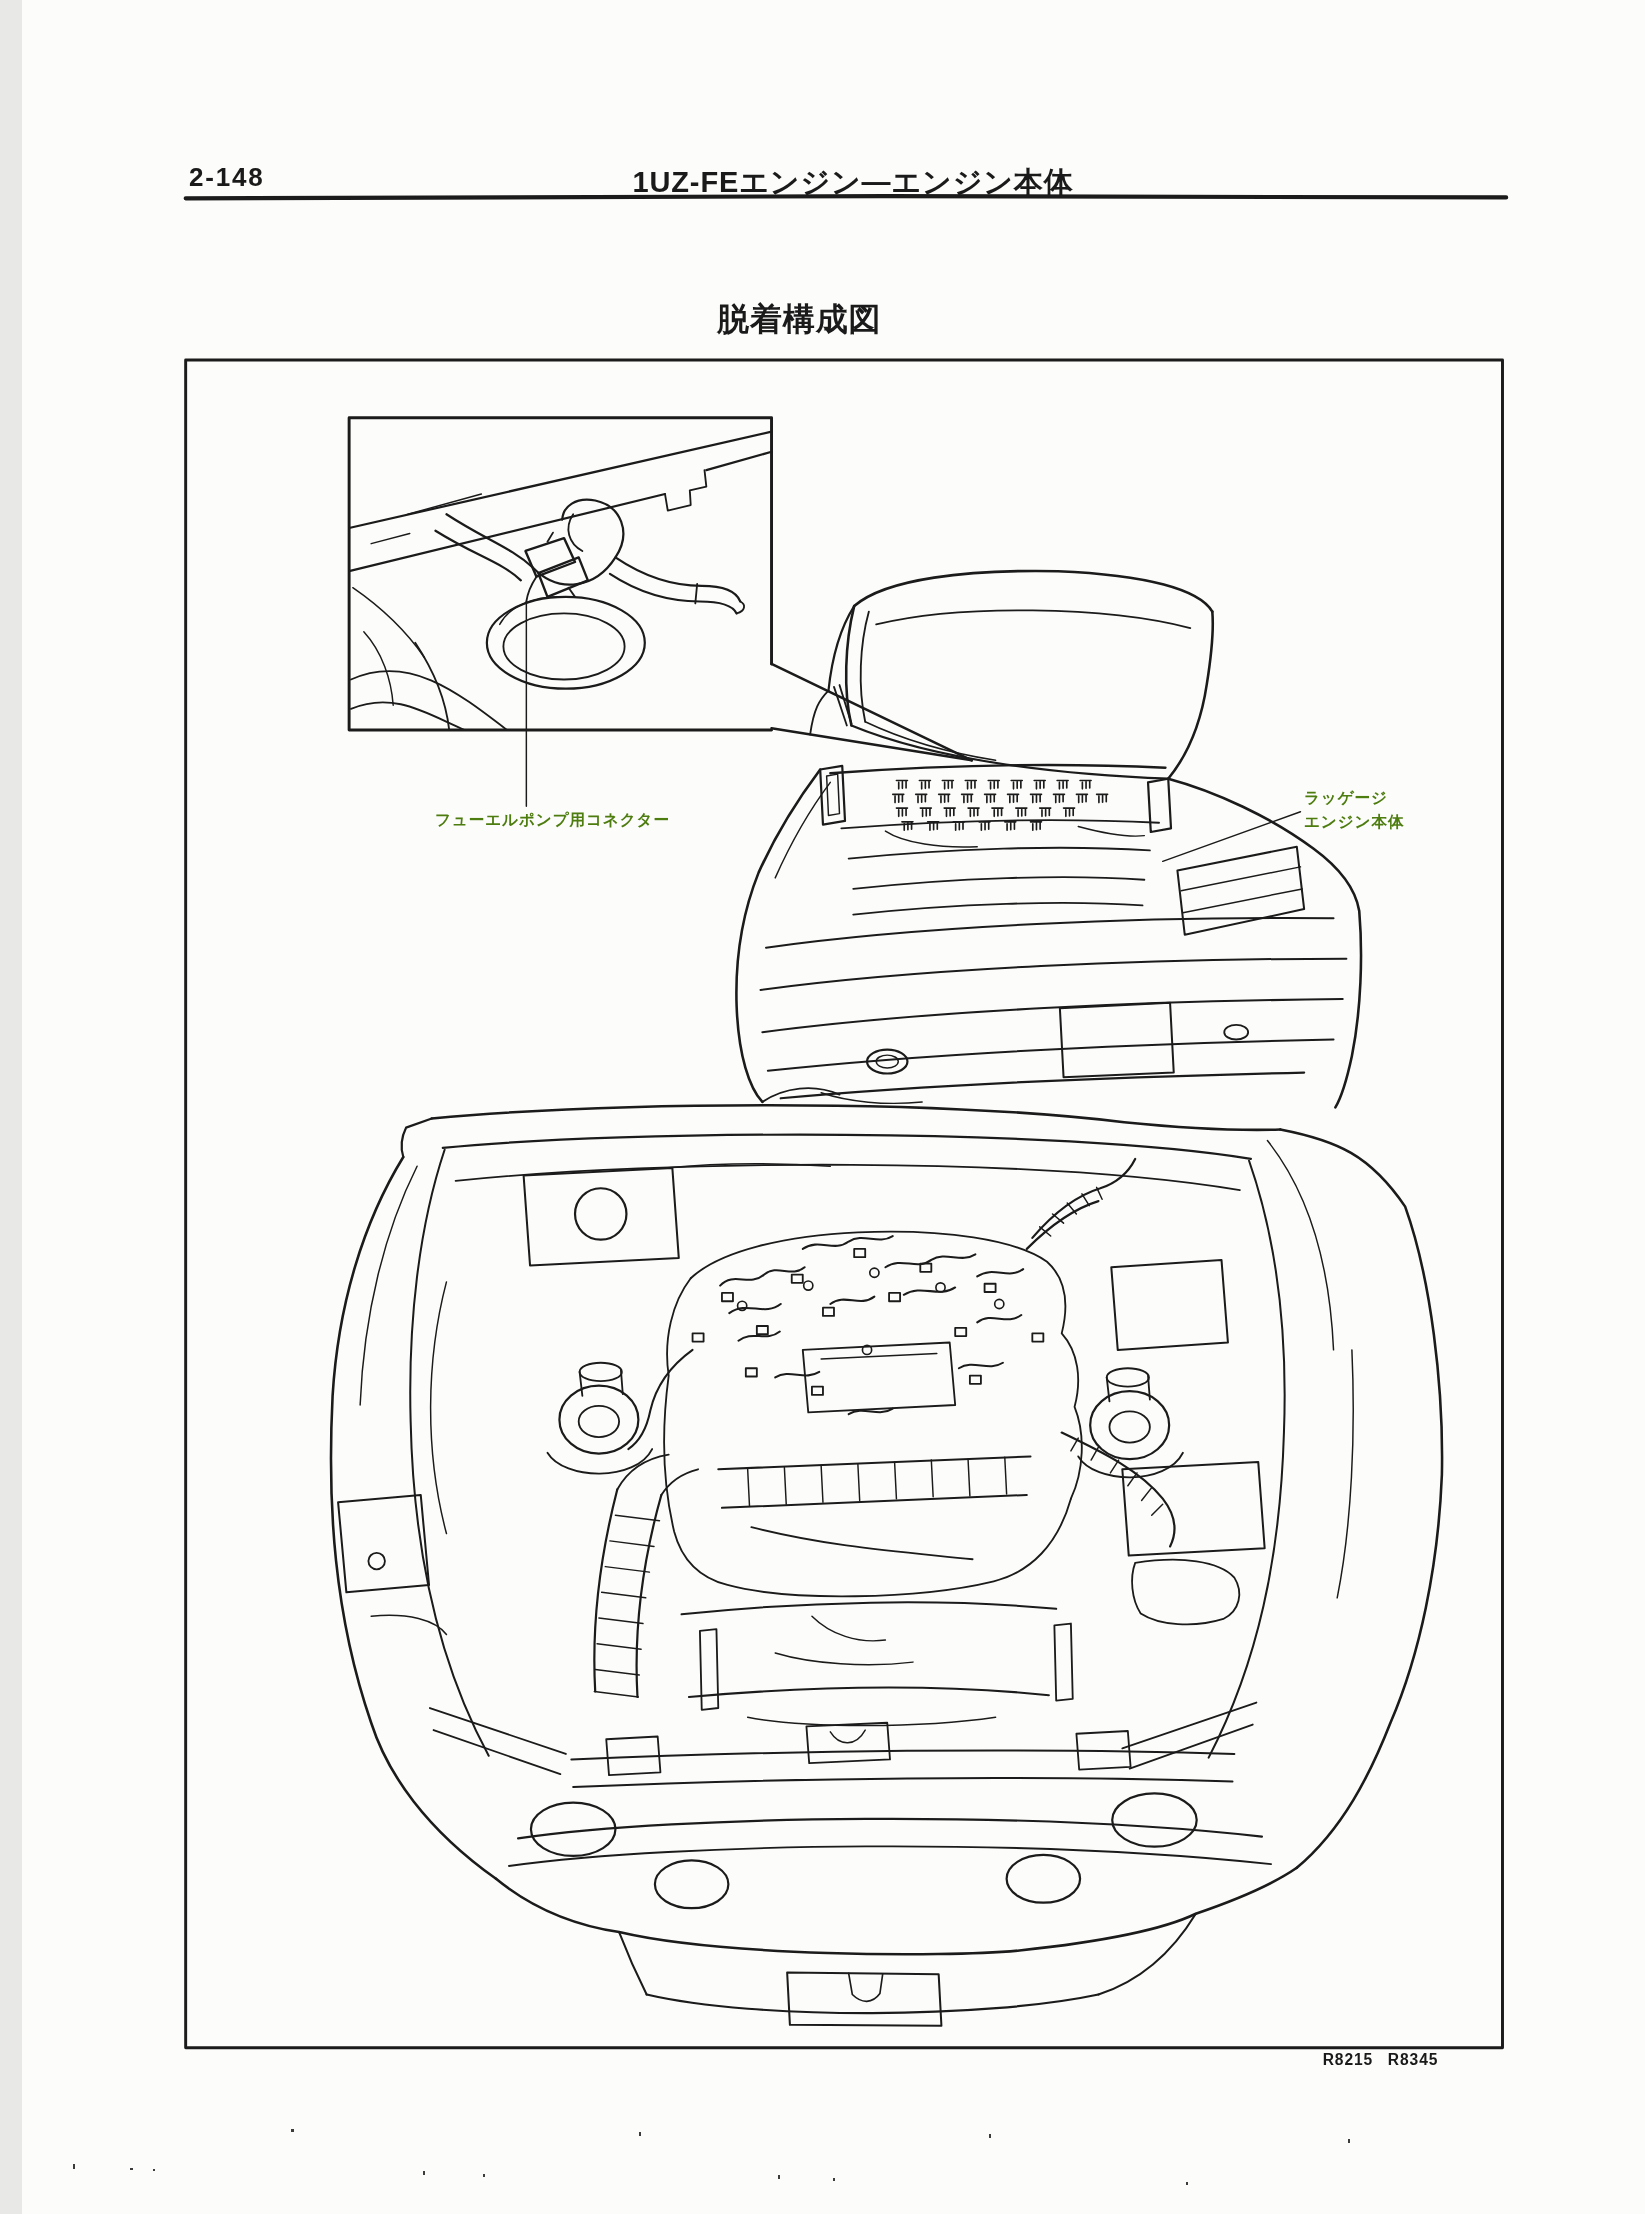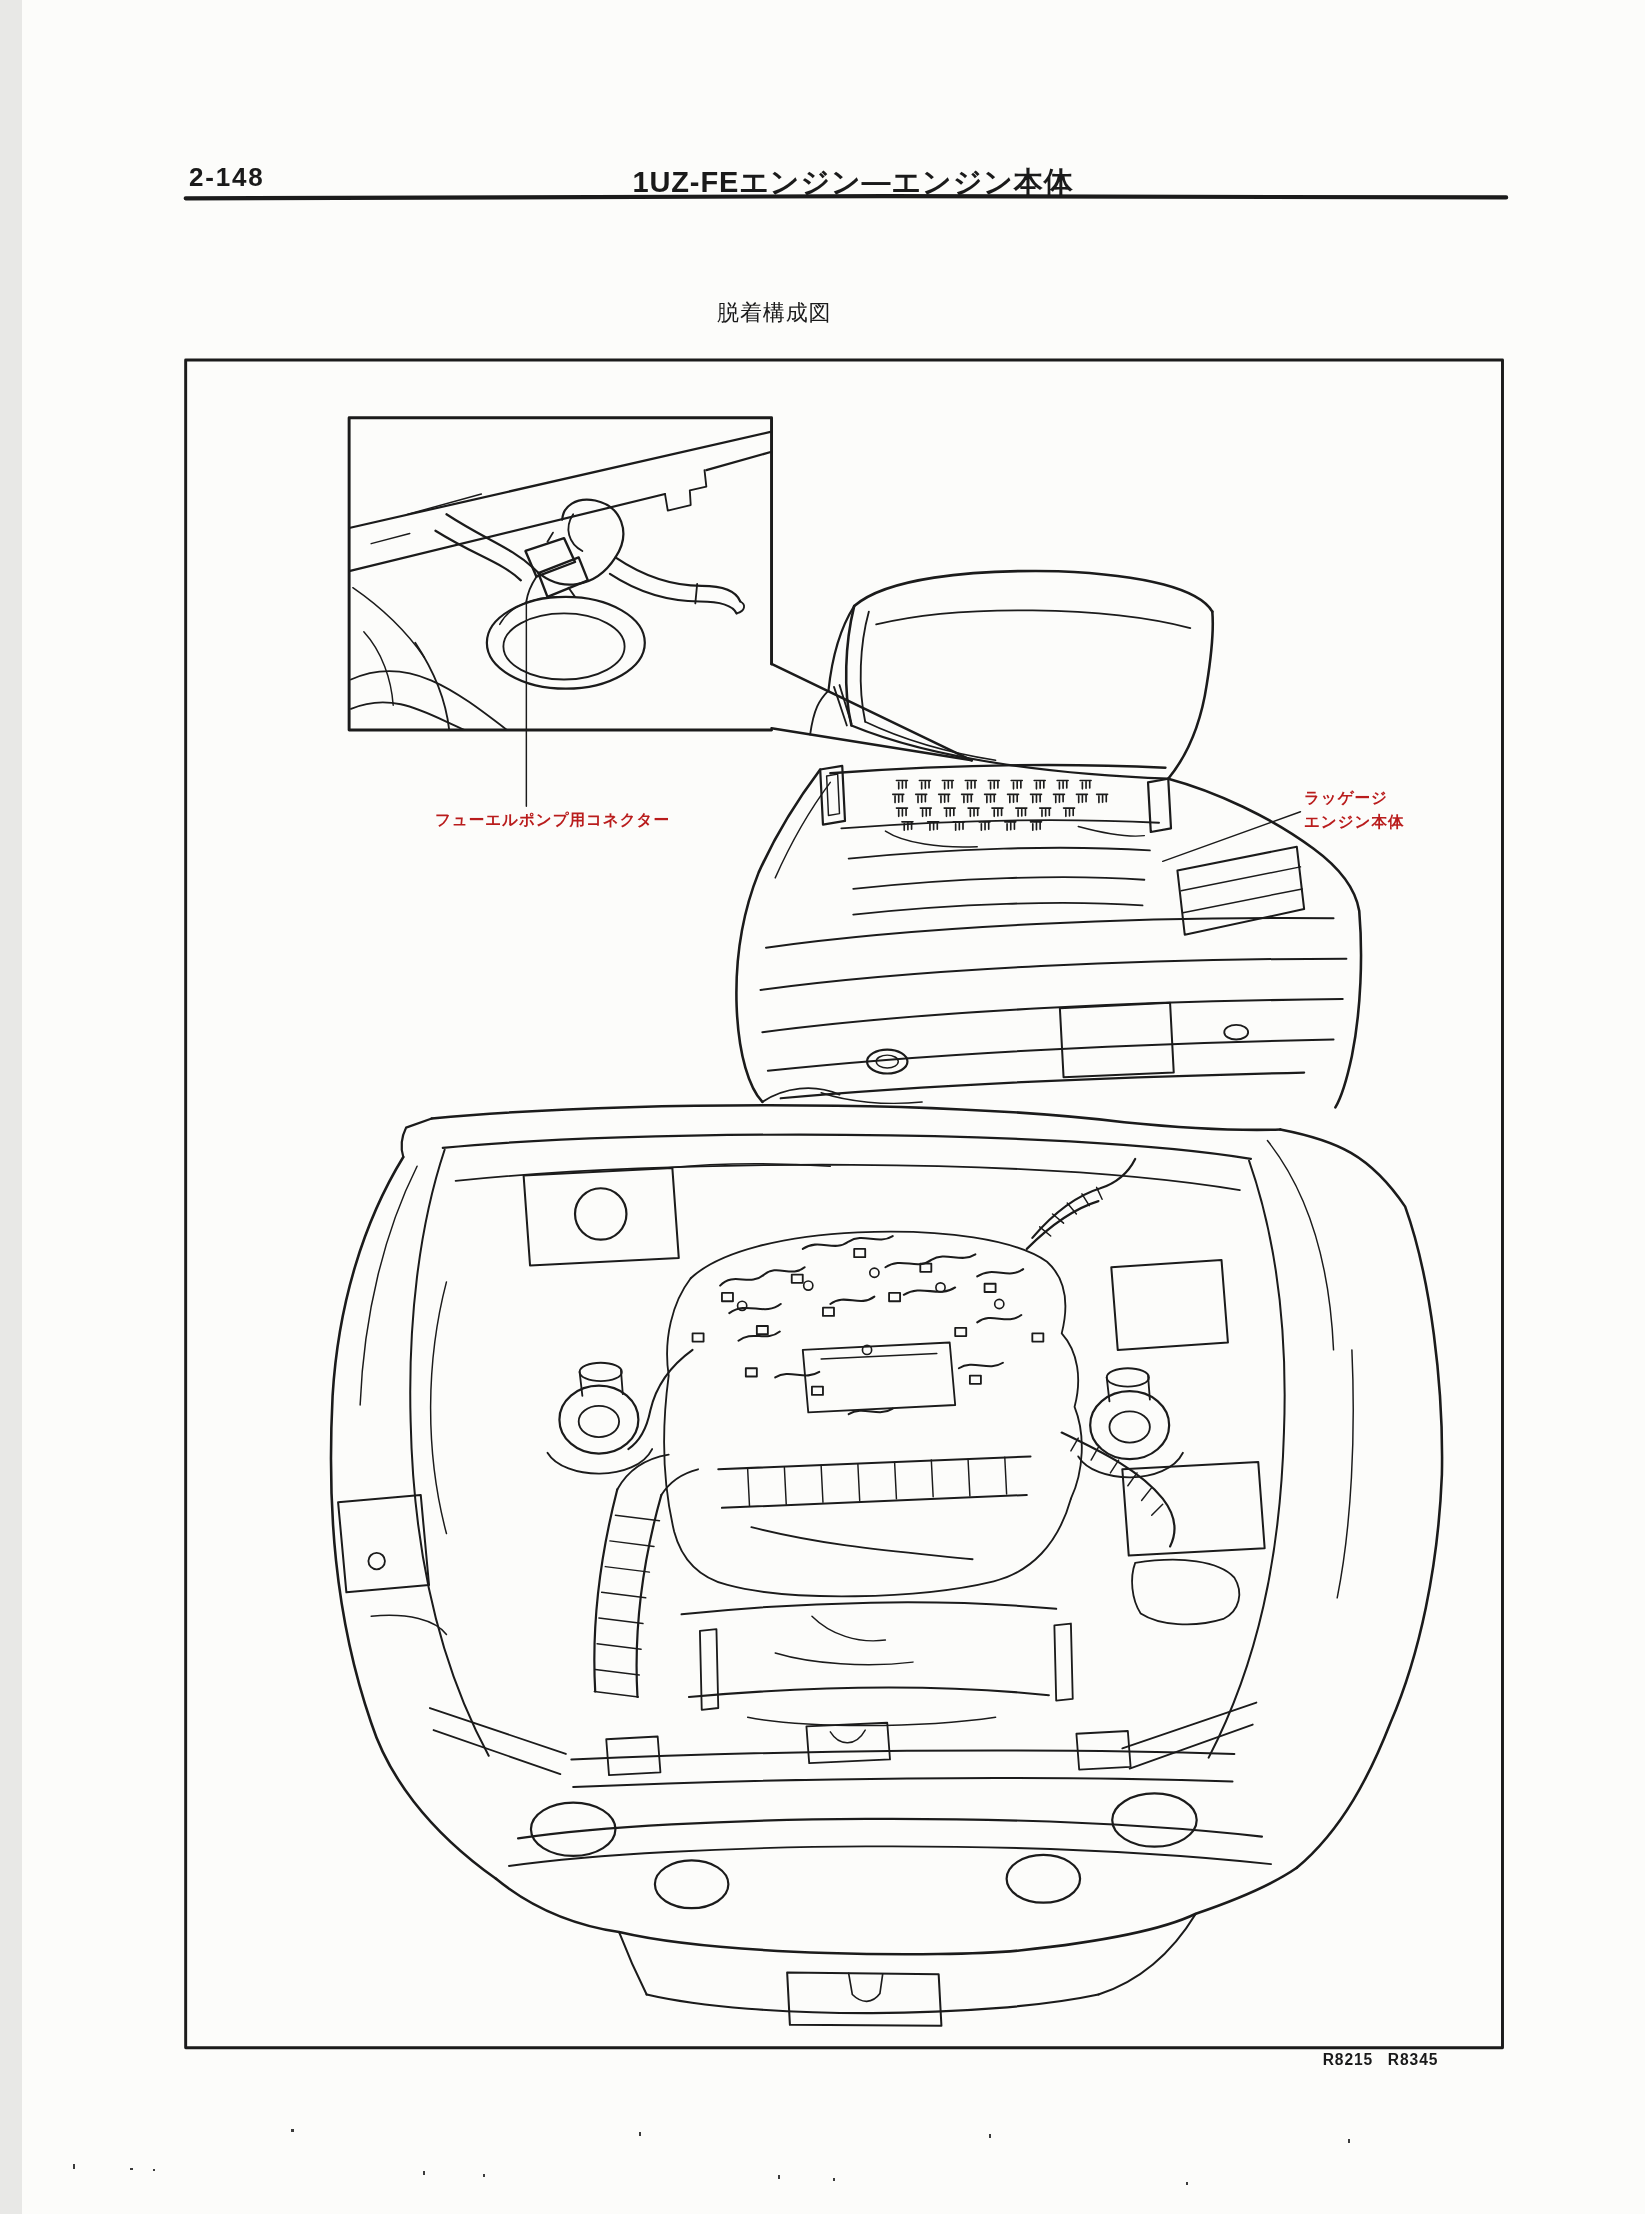--- a/index.html
+++ b/index.html
@@ -20,25 +20,25 @@
   .header-title{
     left:831px;top:163px;transform:translateX(-50%);
     font-size:29px;font-weight:600;letter-spacing:0.9px;white-space:nowrap;
   }
   .section-title{
     left:735px;top:230px;
     font-size:42px;font-weight:800;letter-spacing:1.8px;white-space:nowrap;
   }
   .subsection-title{
     left:695px;top:298px;
-    font-size:22px;font-weight:400;letter-spacing:0.9px;white-space:nowrap;
+    font-size:32px;font-weight:700;letter-spacing:0.9px;white-space:nowrap;
   }
   .fig-label{
     font-size:15.6px;font-weight:600;letter-spacing:0.9px;white-space:nowrap;
-    color:#b91c1c;
+    color:#4d7c0f;
   }
   .label-fuel{left:413px;top:810px;}
   .label-luggage{left:1282px;top:786px;line-height:24px;}
   .fig-refs{
     left:1286px;top:2051px;width:197px;text-align:left;
     font-size:15.6px;font-weight:700;letter-spacing:0.9px;
   }
   .fig-refs span{margin-left:14.7px;}
   svg.line-art{position:absolute;left:0;top:0;}
   .speck{position:absolute;background:#1a1a1a;opacity:.85;}

